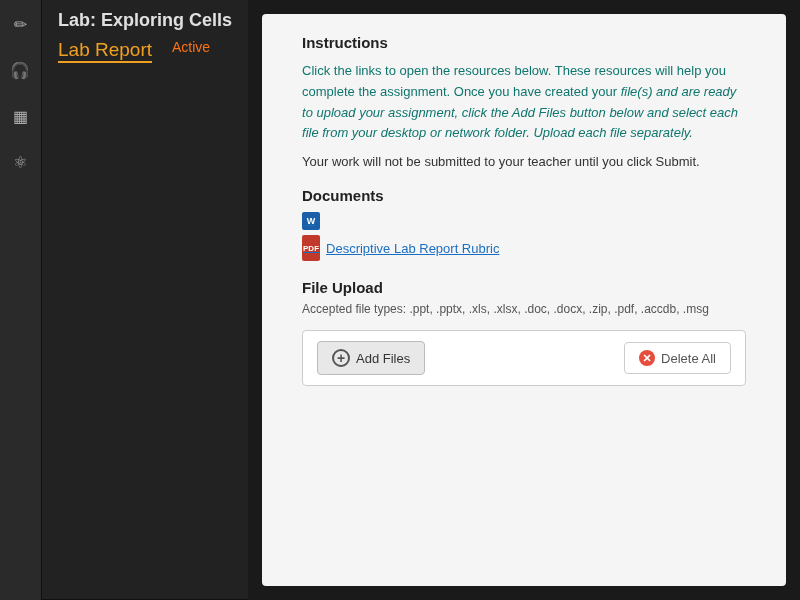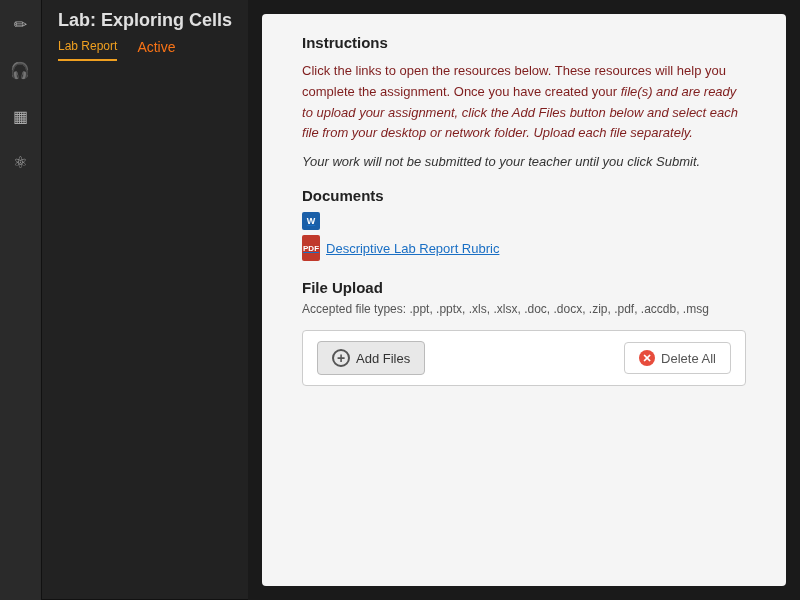--- a/index.html
+++ b/index.html
@@ -54,22 +54,21 @@
       font-size: 18px;
       font-weight: bold;
       margin-bottom: 8px;
     }
     .header-tabs {
       display: flex;
       gap: 20px;
     }
     .tab {
       color: #888;
-      font-size: 12px;
-      padding-bottom: 6px;
+      font-size: 19px;
       cursor: pointer;
       border-bottom: 2px solid transparent;
     }
     .tab.active-tab {
       color: #f0a020;
       border-bottom: 2px solid #f0a020;
     }
     .tab-status {
       color: #f97316;
       font-size: 14px;
@@ -88,34 +87,33 @@
 
     .section-title {
       font-size: 15px;
       font-weight: bold;
       color: #222;
       margin-bottom: 10px;
     }
 
     .instructions-text {
       font-size: 13px;
-      color: #7f1d1d;
+      color: #0f766e;
       line-height: 1.6;
       margin-bottom: 10px;
     }
 
     .instructions-italic {
       font-style: italic;
     }
 
     .submit-note {
       font-size: 13px;
       color: #333;
       margin-bottom: 18px;
-      font-style: italic;
     }
 
     .divider-section {
       margin-bottom: 14px;
     }
 
     .documents-title {
       font-size: 15px;
       font-weight: bold;
       color: #222;

